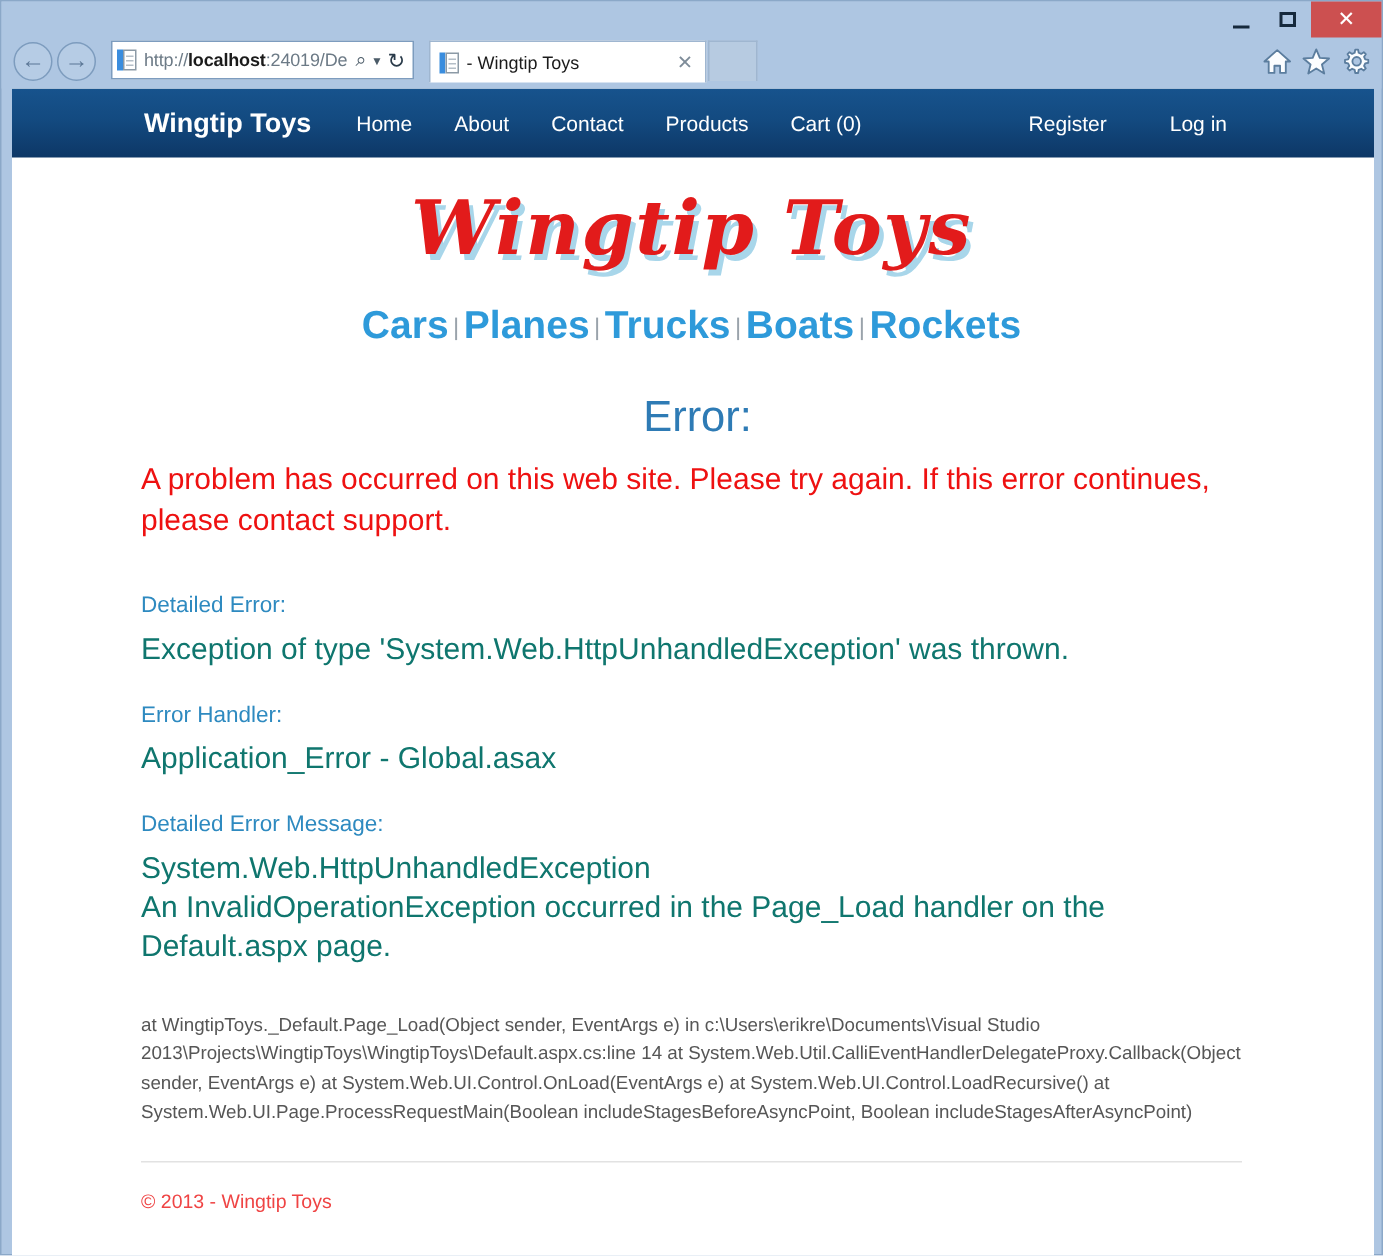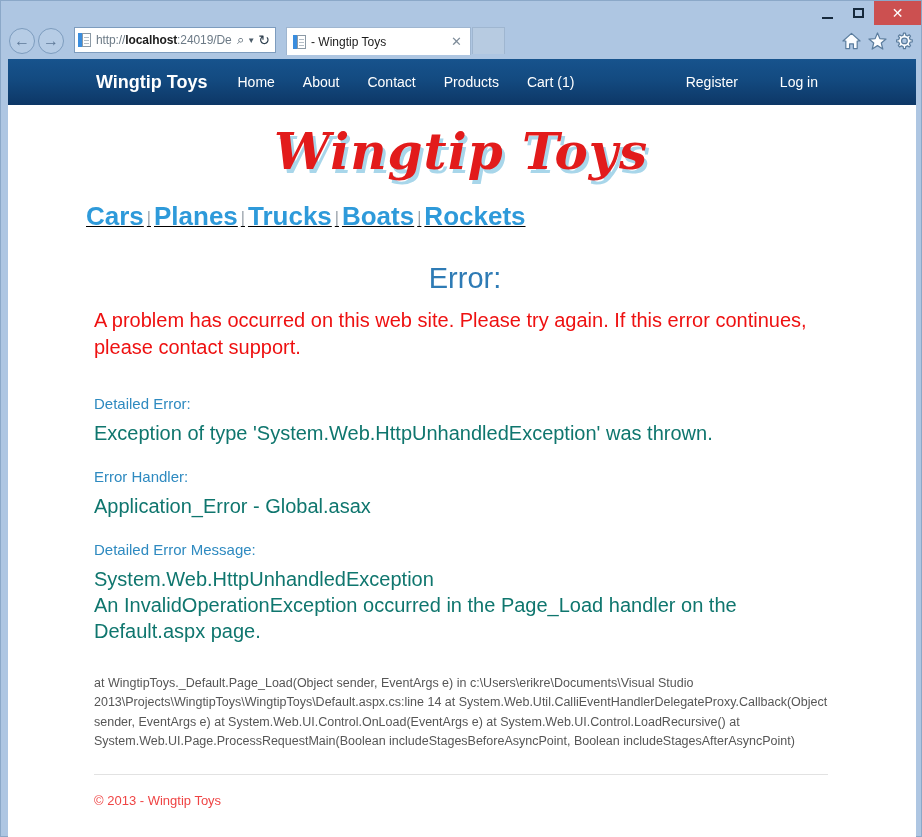--- a/index.html
+++ b/index.html
@@ -171,23 +171,23 @@
     font-style: italic;
     font-weight: bold;
     font-size: 50px;
     color: #e21b1b;
     text-shadow: 3px 4px 0 #a8d6ea;
     letter-spacing: 1px;
     white-space: nowrap;
   }
 
   #categories {
+    text-align: center;
     padding-top: 20px;
     white-space: nowrap;
-    text-decoration: underline;
   }
   #categories a {
     color: #2e9ada;
     font-size: 26px;
     font-weight: bold;
     text-decoration: none;
   }
   #categories .sep {
     color: #9aa3ab;
     font-size: 16px;
@@ -321,21 +321,21 @@
   </div>
 
   <div id="viewport">
 
     <div id="sitenav">
       <span class="brand">Wingtip Toys</span>
       <a class="navlink">Home</a>
       <a class="navlink">About</a>
       <a class="navlink">Contact</a>
       <a class="navlink">Products</a>
-      <a class="navlink">Cart (1)</a>
+      <a class="navlink">Cart (0)</a>
       <span class="right">
         <a class="navlink">Register</a>
         <a class="navlink">Log in</a>
       </span>
     </div>
 
     <div id="content">
 
       <div id="logo">Wingtip Toys</div>
 

